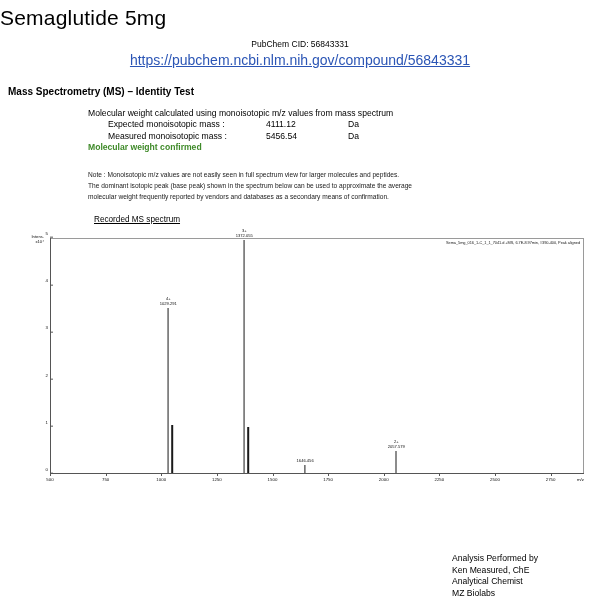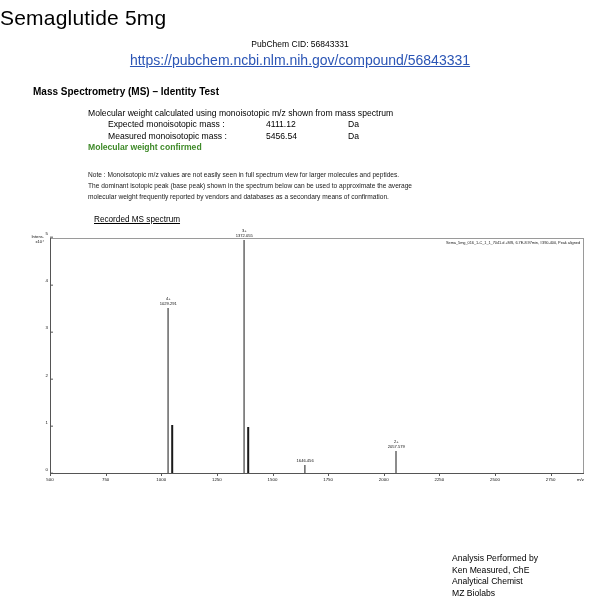--- a/index.html
+++ b/index.html
@@ -37,21 +37,21 @@
   }
   .cid-link a {
     color: #2b55b5;
     text-decoration: underline;
   }
 
   
   .section-title {
     font-size: 10px;
     font-weight: bold;
-    margin: 18px 0 0 33px;
+    margin: 18px 0 0 8px;
   }
   .id-block {
     margin: 11px 0 0 88px;
     font-size: 8.6px;
     line-height: 11.4px;
   }
   .id-block .bold {
     font-weight: bold;
   }
   .id-row {
@@ -208,21 +208,21 @@
 
 <h1 class="doc-title">Semaglutide  5mg</h1>
 <div class="cid-line">PubChem CID: 56843331</div>
 <div class="cid-link">
   <a href="#">https://pubchem.ncbi.nlm.nih.gov/compound/56843331</a>
 </div>
 
 <div class="section-title">Mass Spectrometry (MS) – Identity Test</div>
 
 <div class="id-block">
-  <div>Molecular weight calculated using monoisotopic m/z shown from mass spectrum</div>
+  <div>Molecular weight calculated using monoisotopic m/z values from mass spectrum</div>
 
   <div class="id-row">
     <span class="id-label">Expected monoisotopic mass :</span>
     <span class="id-value">4111.12</span>
     <span class="id-unit">Da</span>
   </div>
 
   <div class="id-row">
     <span class="id-label">Measured monoisotopic mass :</span>
     <span class="id-value">5456.54</span>

